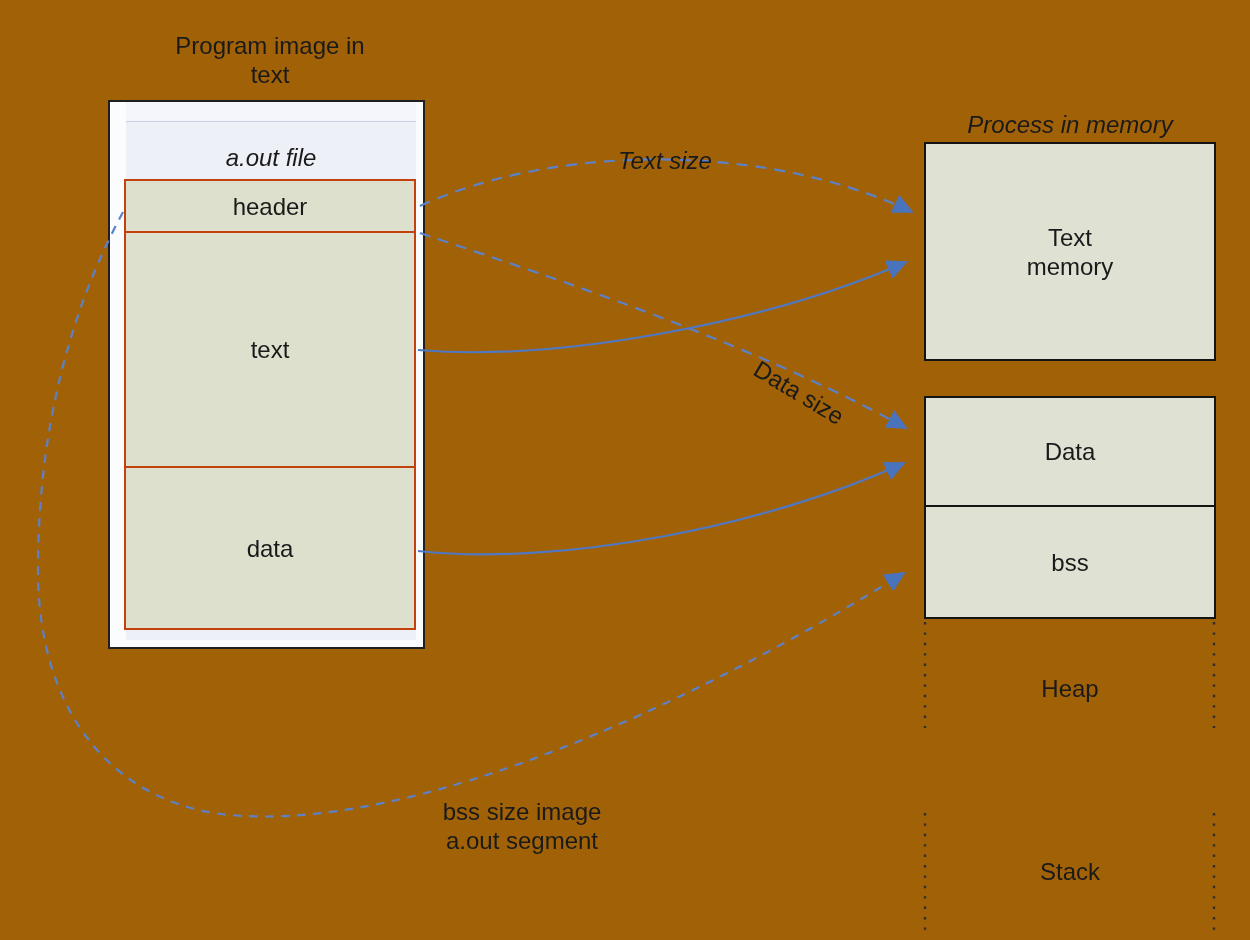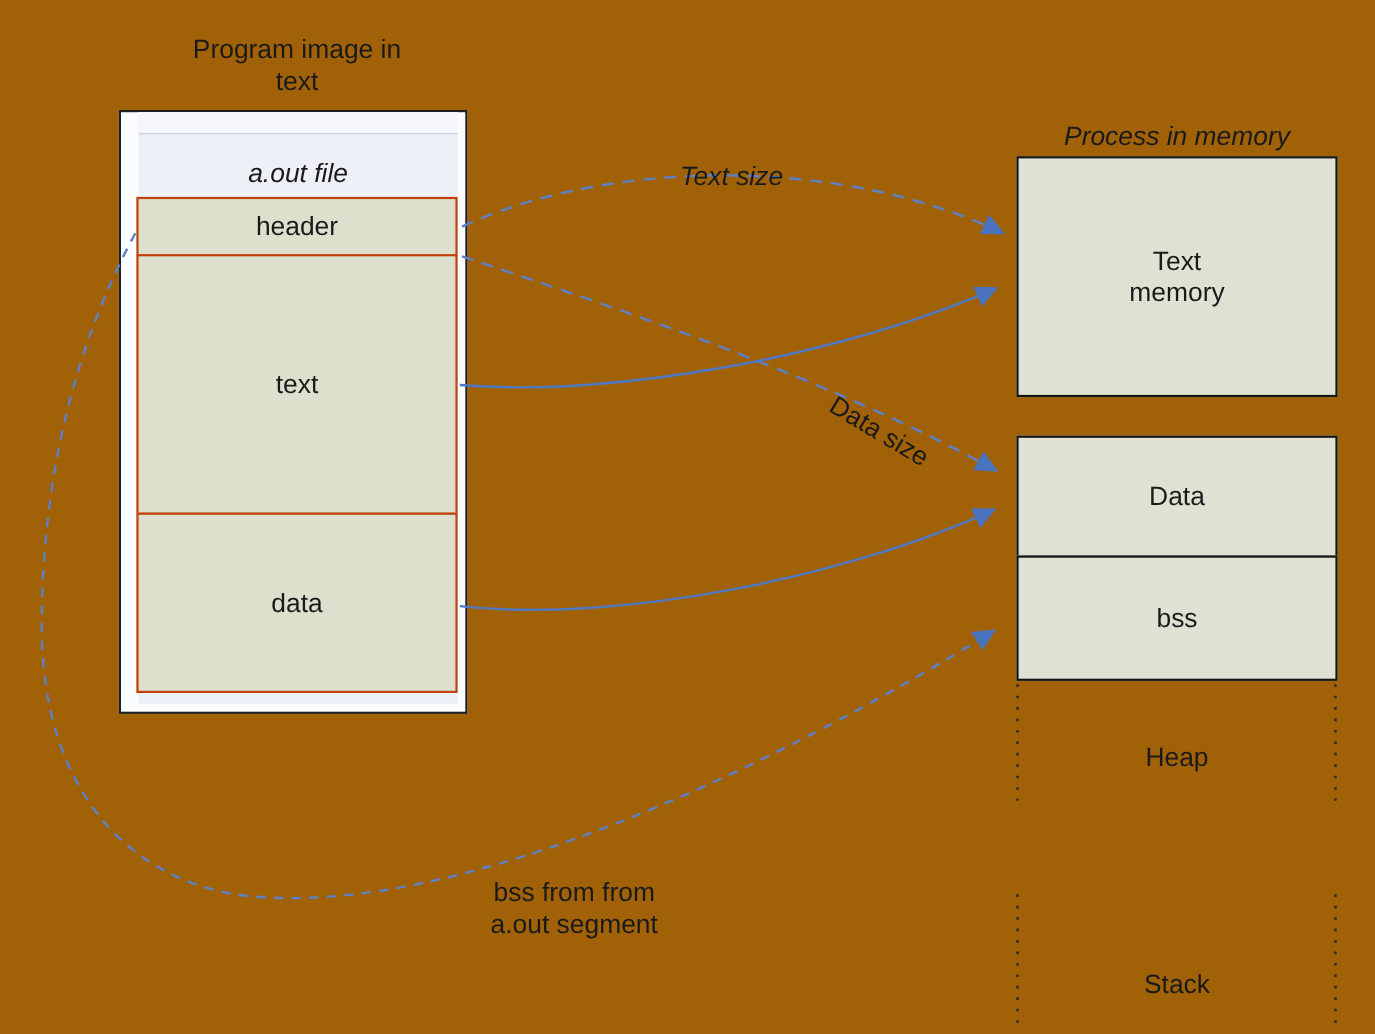--- a/index.html
+++ b/index.html
@@ -68,21 +68,21 @@
   .disk-title  { left: 138px; top: 31px;  width: 264px; z-index: 3; }
   .aout-label  { left: 126px; top: 143px; width: 290px; z-index: 3; font-style: italic; }
   .mem-title   { left: 914px; top: 110px; width: 312px; z-index: 3; font-style: italic; }
   .textsize-label { left: 584px; top: 146px; width: 162px; z-index: 3; font-style: italic; }
   .datasize-label {
     left: 713px; top: 378px; width: 172px; z-index: 3;
     transform: rotate(31deg);
   }
   .bsssize-label { left: 418px; top: 797px; width: 208px; z-index: 3; }
   .heap-label  { left: 924px; top: 658px; width: 292px; z-index: 3; margin-top: 16px; }
-  .stack-label { left: 924px; top: 857px; width: 292px; z-index: 3; margin-top: 24px; }
+  .stack-label { left: 924px; top: 857px; width: 292px; z-index: 3; }
   
   svg.connectors {
     position: absolute; left: 0; top: 0;
     width: 1250px; height: 940px;
     z-index: 2;
     pointer-events: none;
   }
   .conn {
     fill: none;
     stroke: #4f78c4;
@@ -136,21 +136,21 @@
   <div class="abs membox box-bss">
     <span class="lbl">bss</span>
   </div>
 
   <div class="abs lbl heap-label">Heap</div>
   <div class="abs lbl stack-label">Stack</div>
 
   <div class="abs lbl textsize-label">Text size</div>
   <div class="abs lbl datasize-label">Data size</div>
   <div class="abs lbl bsssize-label">
-    <div>bss from from</div>
+    <div>bss size image</div>
     <div>a.out segment</div>
   </div>
 
   <svg class="connectors" viewBox="0 0 1250 940">
     <defs>
       <marker id="ah" markerWidth="12" markerHeight="10" refX="8.6" refY="4.5" orient="auto" markerUnits="strokeWidth">
         <path d="M0,0 L9.5,4.5 L0,9 Z" fill="#4a73bd"></path>
       </marker>
     </defs>
 

